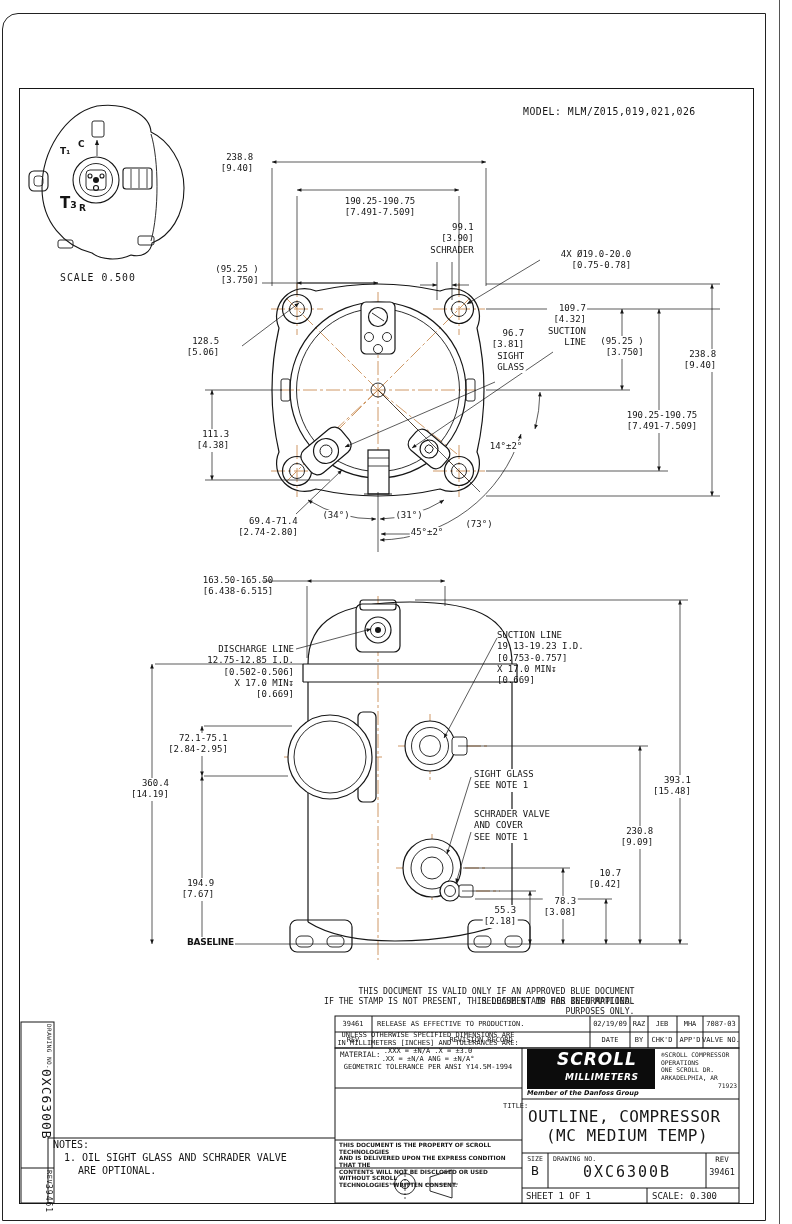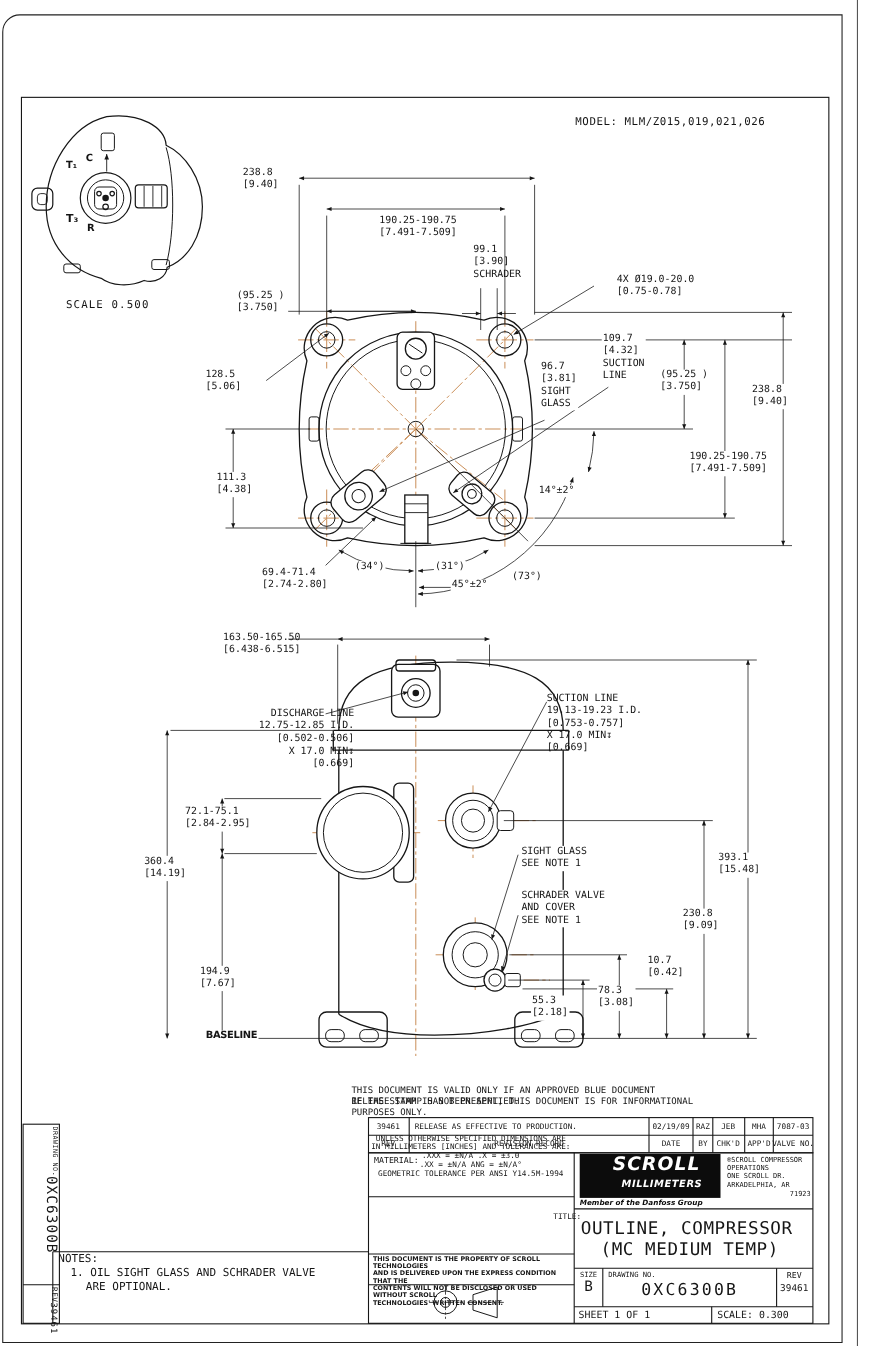--- a/index.html
+++ b/index.html
@@ -5,23 +5,23 @@
   html,body{margin:0;padding:0;background:#fff;}
   #page{position:relative;width:792px;height:1224px;background:#fff;overflow:hidden;
         font-family:"DejaVu Sans Mono",monospace;color:#161616;}
   
   .outer-border{position:absolute;left:2px;top:13px;width:762px;height:1206px;
     border:1.6px solid #222;border-top-left-radius:16px;}
   .right-edge{position:absolute;left:779px;top:0;width:1px;height:1224px;background:#555;}
   .inner-frame{position:absolute;left:19px;top:88px;width:733px;height:1114px;border:1.5px solid #161616;}
   
   .lbl{position:absolute;font:9px/1.25 "DejaVu Sans Mono",monospace;color:#141414;
-       white-space:pre-line;text-align:left;transform:translateX(-50%);}
+       white-space:pre-line;text-align:right;transform:translateX(-50%);}
   .la{transform:none;text-align:left;}
-  .ra{transform:translateX(-100%);text-align:right;margin-left:28px;}
+  .ra{transform:translateX(-100%);text-align:right;}
   .wbg{background:#fff;padding:0 1px;}
   .fs8{font-size:8.2px;}
   .fs10{font-size:9.8px;}
   .bold{font-weight:bold;font-family:"DejaVu Sans",sans-serif;}
   
   .tbt{position:absolute;font:7px/1.15 "DejaVu Sans Mono",monospace;white-space:pre-line;}
   .tbc{text-align:center;transform:translateX(-50%);}
   .svgabs{position:absolute;left:0;top:0;}
   
   .vstrip{position:absolute;writing-mode:vertical-rl;display:flex;}
@@ -283,21 +283,21 @@
       <circle cx="545" cy="1069" r="12" fill="none" stroke="#fff" stroke-width="3"></circle>
       <path d="M 536,1061 Q 545,1056 554,1061" stroke="#0c0c0c" stroke-width="3" fill="none"></path>
       <path d="M 538,1074 Q 546,1080 554,1074" stroke="#0c0c0c" stroke-width="3" fill="none"></path>
     </g>
   </svg>
 
   <div class="lbl la fs10" style="left:523px;top:106px;letter-spacing:.5px">MODEL: MLM/Z015,019,021,026</div>
 
   <div class="lbl la bold" style="left:60px;top:146px;font-size:9px">T₁</div>
   <div class="lbl la bold" style="left:78px;top:139px;font-size:9px">C</div>
-  <div class="lbl la bold" style="left:60px;top:194px;font-size:10px">T₃</div>
+  <div class="lbl la bold" style="left:60px;top:194px;font-size:15px">T₃</div>
   <div class="lbl la bold" style="left:79px;top:203px;font-size:9px">R</div>
   <div class="lbl la fs10" style="left:60px;top:272px;letter-spacing:1px">SCALE 0.500</div>
 
   <div class="lbl" style="left:237px;top:152px">238.8
 [9.40]</div>
   <div class="lbl" style="left:380px;top:196px">190.25-190.75
 [7.491-7.509]</div>
   <div class="lbl" style="left:452px;top:222px">99.1
 [3.90]
 SCHRADER</div>

